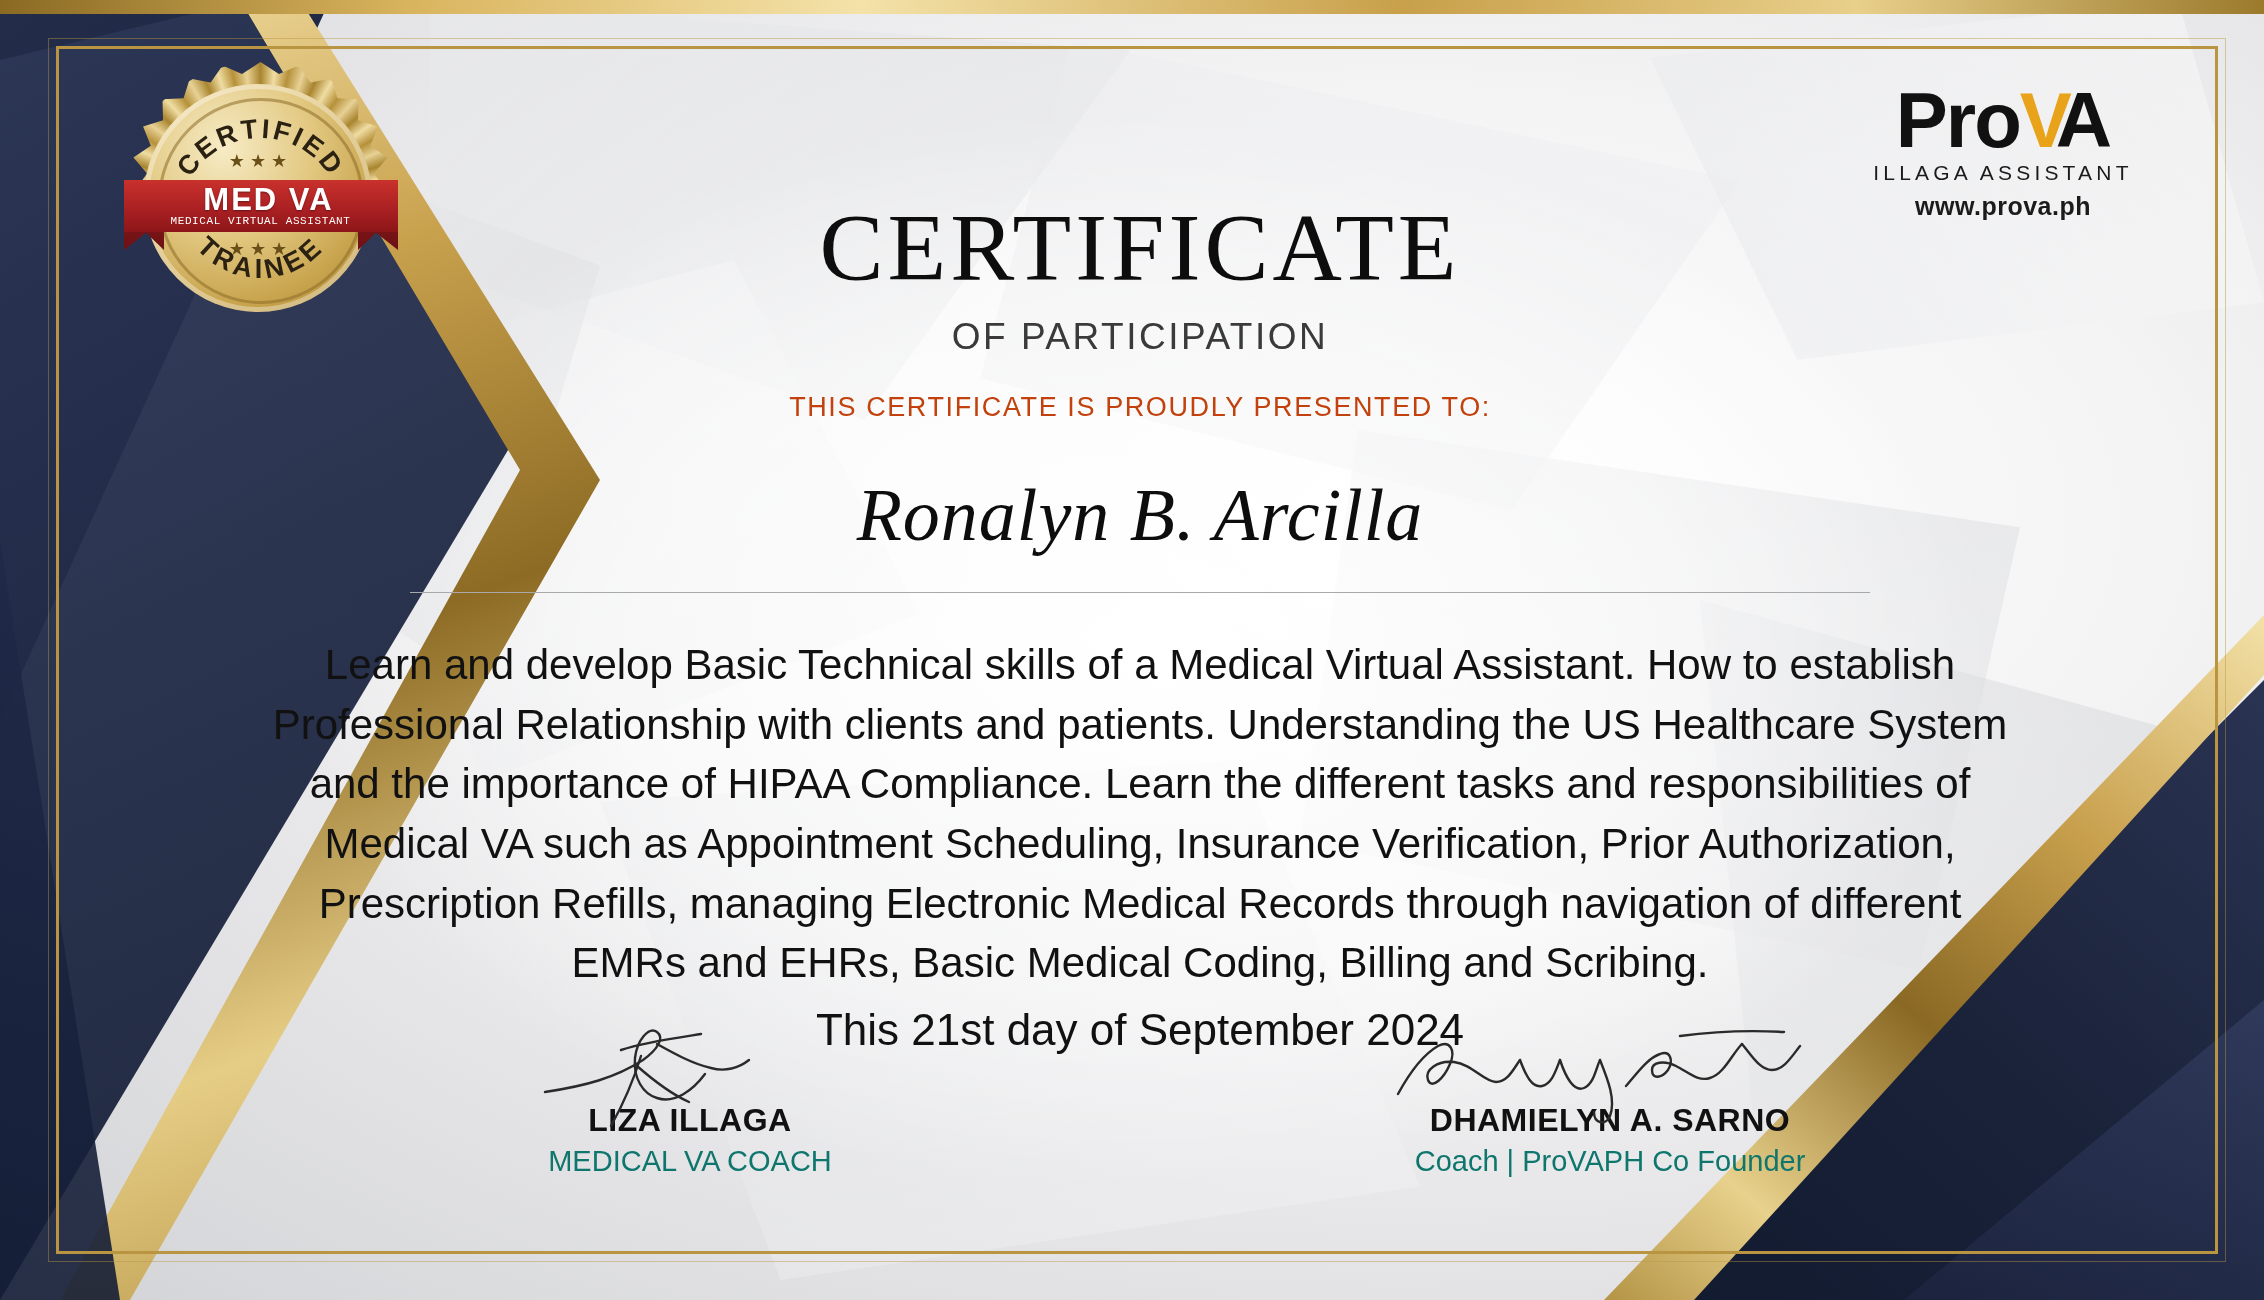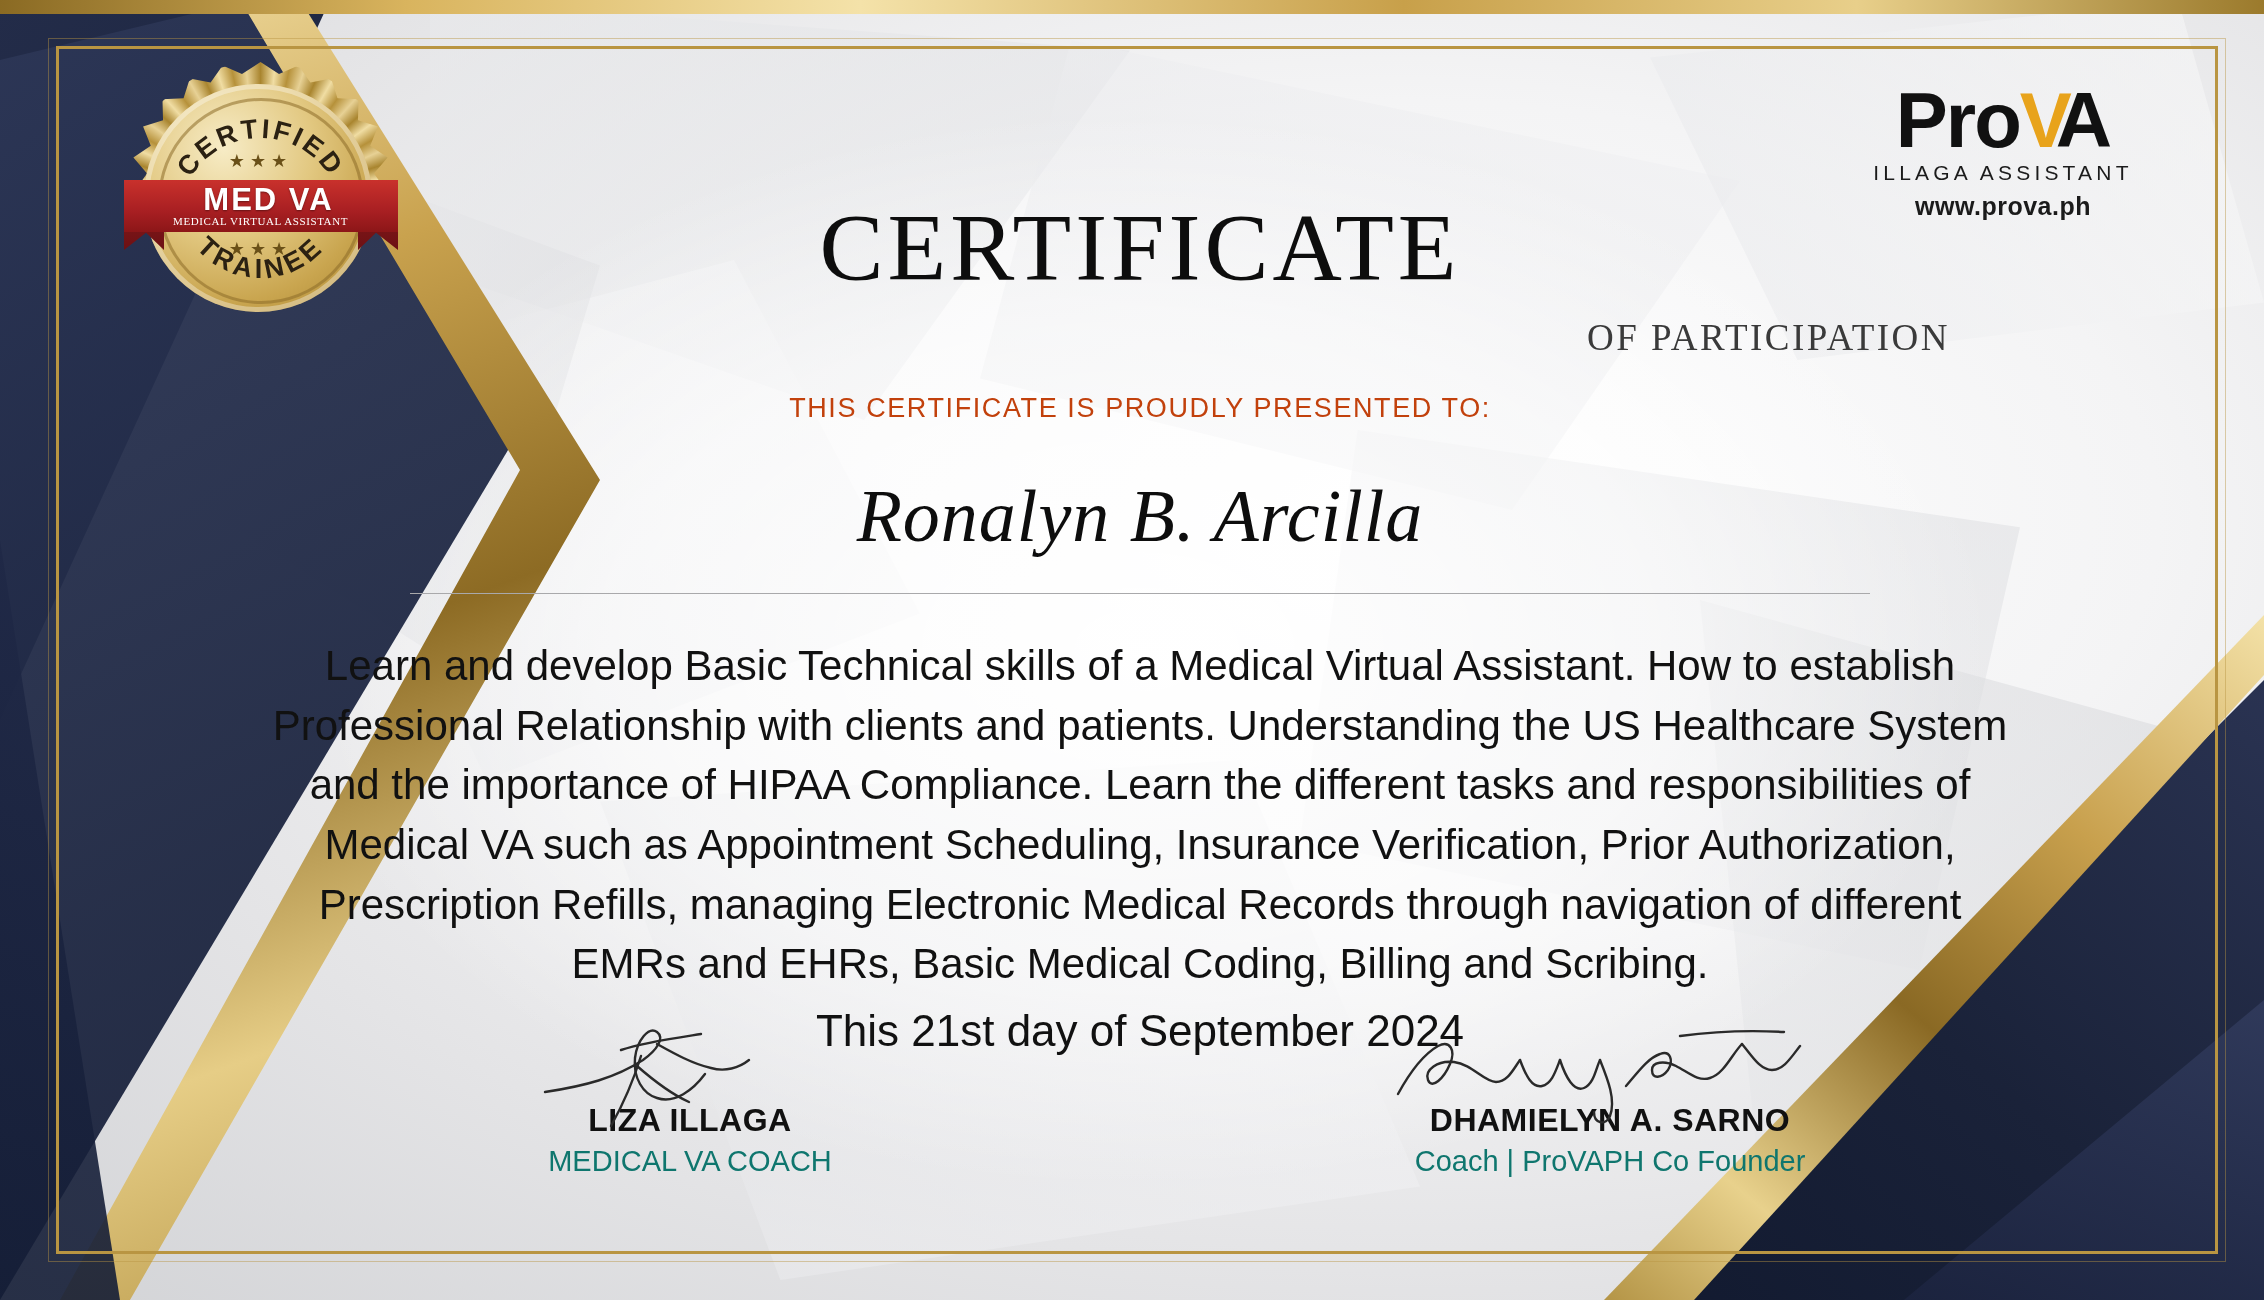--- a/index.html
+++ b/index.html
@@ -233,21 +233,21 @@
     font-family: "Liberation Sans", sans-serif;
     text-shadow: 0 1px 2px rgba(0,0,0,0.4);
   }
   .badge .ribbon-sub {
     position: absolute;
     left: 0; top: 153px; width: 285px;
     text-align: center;
     color: #ffffff;
     font-size: 11px;
     letter-spacing: 0.6px;
-    font-family: Liberation Serif, serif;
+    font-family: Liberation Mono, monospace;
   }
   .badge .stars-top {
     position: absolute; left: 0; top: 88px; width: 285px;
     text-align: center; color: #6a5018; font-size: 18px; letter-spacing: 5px;
   }
   .badge .stars-bottom {
     position: absolute; left: 0; top: 176px; width: 285px;
     text-align: center; color: #6a5018; font-size: 18px; letter-spacing: 5px;
   }
 
@@ -301,26 +301,25 @@
   }
   .title {
     font-family: "Liberation Serif", serif;
     font-size: 96px;
     letter-spacing: 4px;
     color: #0d0d0d;
     line-height: 1.0;
     margin: 50px 0 0 0;
   }
   .subtitle {
-    font-family: Liberation Serif, serif;
+    font-family: Liberation Sans, sans-serif;
     font-size: 37px;
     letter-spacing: 2.5px;
     color: #3a3a3a;
     margin-top: 20px;
-    text-align: right;
   }
   .presented {
     font-family: "Liberation Sans", sans-serif;
     font-size: 27px;
     letter-spacing: 1.6px;
     color: #c2410c;
     margin-top: 34px;
   }
   .recipient {
     font-family: "Liberation Serif", serif;

